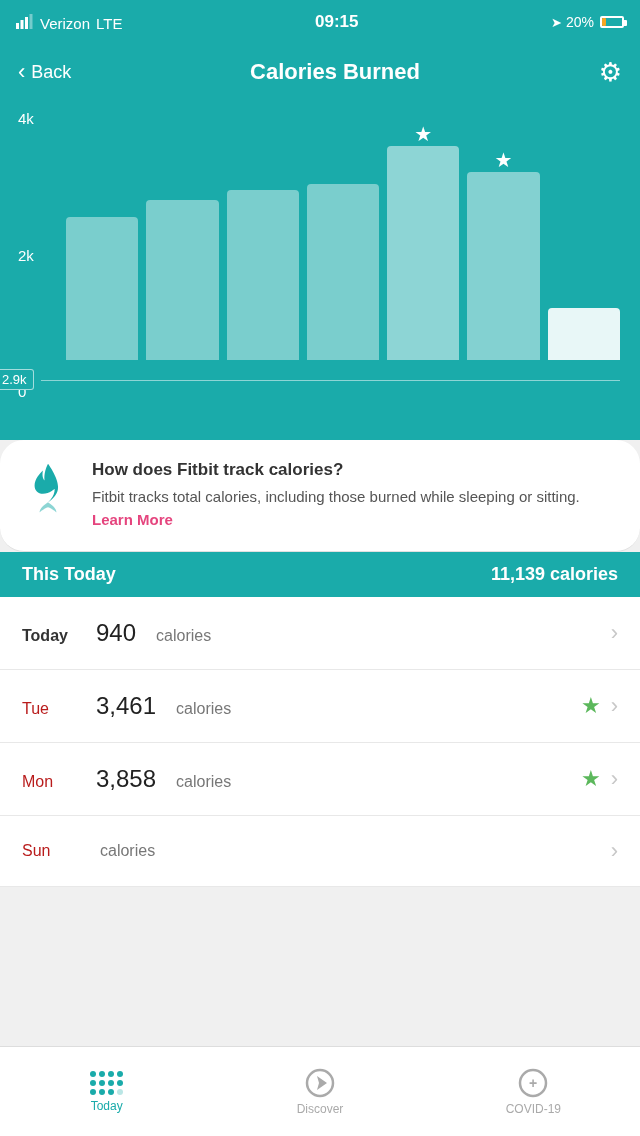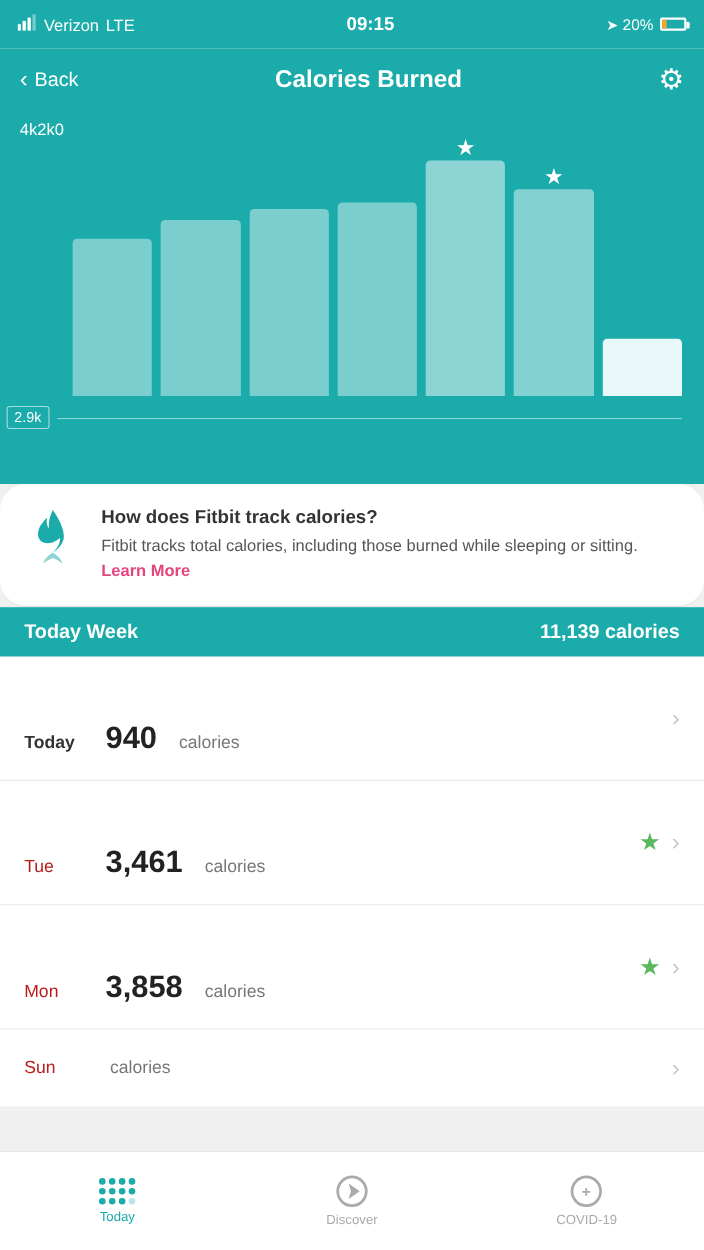--- a/index.html
+++ b/index.html
@@ -92,20 +92,21 @@
       padding: 10px 20px 0 20px;
       height: 340px;
       position: relative;
     }
     .chart-y-labels {
       position: absolute;
       left: 18px;
       top: 10px;
       bottom: 40px;
       display: flex;
+      flex-direction: column;
       justify-content: space-between;
       color: white;
       font-size: 15px;
       font-weight: 400;
       z-index: 2;
     }
     .chart-area {
       margin-left: 46px;
       height: 280px;
       position: relative;
@@ -191,24 +192,23 @@
       font-size: 16px;
       color: #b91c1c;
       font-weight: 400;
       width: 58px;
     }
     .day-name.bold {
       font-weight: 700;
       color: #333;
     }
     .day-calories-big {
-      font-size: 28px;
-      font-weight: 700;
+      font-size: 24px;
+      font-weight: 400;
       color: #222;
-      margin-top: 36px;
     }
     .day-calories-unit {
       font-size: 16px;
       color: #777;
       margin-left: 4px;
     }
     .day-right {
       display: flex;
       align-items: center;
       gap: 10px;
@@ -299,21 +299,21 @@
   <span class="header-settings">⚙</span>
 </div>
 
 <div class="chart-container">
   <div class="chart-y-labels">
     <span>4k</span>
     <span>2k</span>
     <span>0</span>
   </div>
 
-  <div style="position:absolute; left:52px; right:20px; bottom:59px; height:1px; background:rgba(255,255,255,0.5); z-index:3;">
+  <div style="position:absolute; left:41px; right:20px; bottom:59px; height:1px; background:rgba(255,255,255,0.5); z-index:3;">
     <div style="position:absolute; left:-46px; top:-11px; background:#1aabaa; border:1px solid rgba(255,255,255,0.6); color:white; font-size:13px; padding:2px 6px; border-radius:3px;">2.9k</div>
   </div>
 
   <div class="chart-area">
 
     <div class="bar-wrapper">
       <div class="bar" style="height:143px; background:rgba(255,255,255,0.42);"></div>
     </div>
     <div class="bar-wrapper">
       <div class="bar" style="height:160px; background:rgba(255,255,255,0.42);"></div>
@@ -348,21 +348,21 @@
   <div class="info-text">
     <h3>How does Fitbit track calories?</h3>
     <p>
       <span>Fitbit tracks total calories, including those burned while sleeping or sitting.</span>
       <span class="learn-more"> Learn More</span>
     </p>
   </div>
 </div>
 
 <div class="week-banner">
-  <span>Today Week</span>
+  <span>This Today</span>
   <span>11,139 calories</span>
 </div>
 
 <div>
 
   <div class="day-row">
     <div class="day-left">
       <span class="day-name bold">Today</span>
       <span class="day-calories-big">940</span>
       <span class="day-calories-unit">calories</span>

